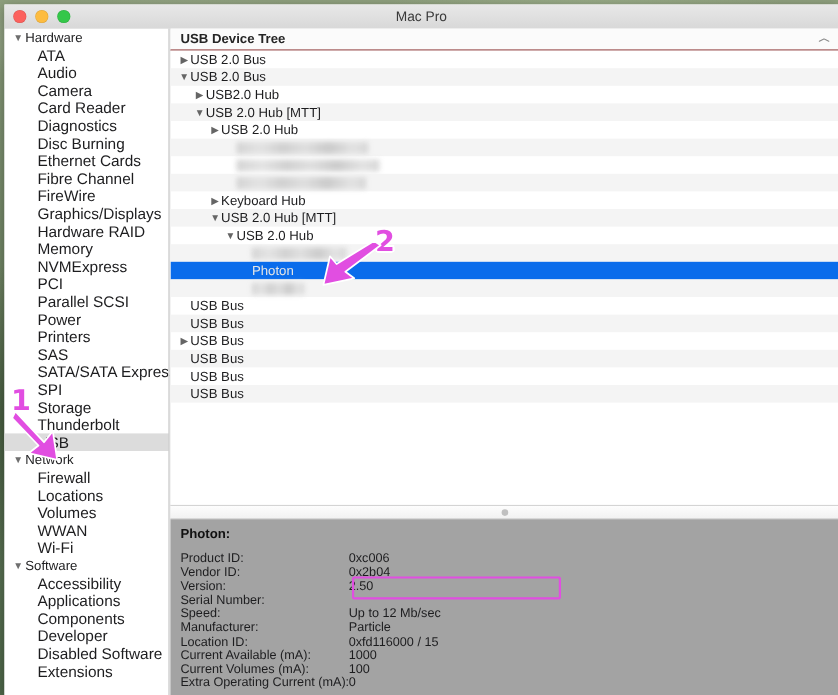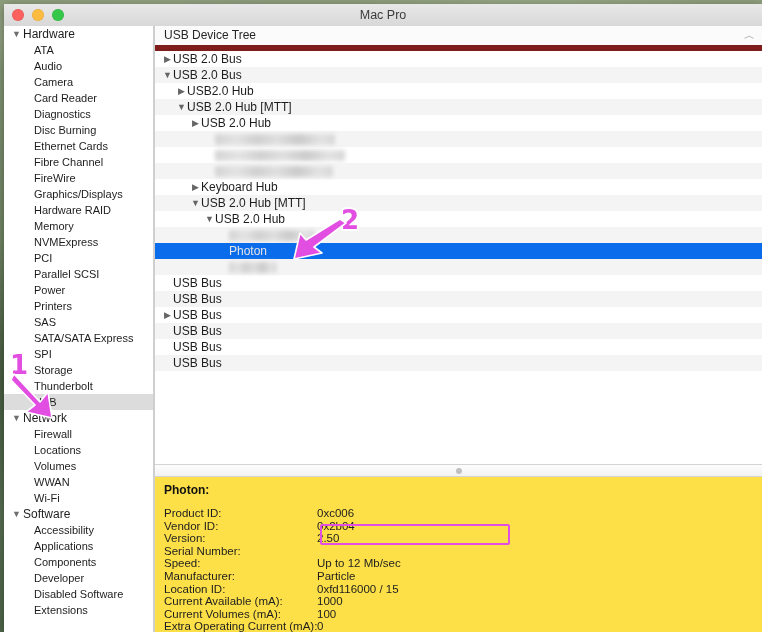--- a/index.html
+++ b/index.html
@@ -45,37 +45,37 @@
   }
   
   #content{position:absolute;top:22px;left:0;right:0;bottom:0;display:flex;}
   
   #sidebar{
     width:150px;flex:0 0 150px;background:#fff;
     border-right:1px solid #cfcfcf;
     position:relative;overflow:hidden;
   }
   .side-row{
-    height:16px;line-height:16px;font-size:11px;color:#1d1d1f;
+    height:16px;line-height:16px;font-size:14px;color:#1d1d1f;
     white-space:nowrap;position:relative;padding-left:8px;
   }
   .side-row.group{font-size:12px;color:#1d1d1f;}
   .side-row.child{padding-left:30px;}
   .side-row.selected{background:#dcdcdc;}
   .tri{
     display:inline-block;width:10px;font-size:9px;color:#6e6e6e;
     transform:translateY(-1px);margin-right:1px;
   }
   
   #right{flex:1;display:flex;flex-direction:column;min-width:0;background:#fff;}
   #tree-header{
     height:19px;line-height:19px;flex:0 0 19px;
-    background:#fbfbfb;border-bottom:6px solid #7f1d1d;
+    background:#fbfbfb;border-bottom:1px solid #7f1d1d;
     font-size:12px;color:#262626;padding-left:9px;position:relative;
-    font-weight:400;
+    font-weight:700;
   }
   #collapse-chevron{
     position:absolute;right:7px;top:3px;font-size:11px;color:#8a8a8a;line-height:13px;
   }
   #tree{
     flex:0 0 413px;overflow:hidden;position:relative;background:#fff;
   }
   .tree-row{
     height:16px;line-height:16px;font-size:12px;color:#1d1d1f;
     white-space:nowrap;position:relative;
@@ -95,21 +95,21 @@
   #splitter{
     flex:0 0 11px;position:relative;
     background:linear-gradient(180deg,#fdfdfd,#f2f2f2);
     border-top:1px solid #d4d4d4;border-bottom:1px solid #d4d4d4;
   }
   #splitter .dot{
     position:absolute;left:50%;top:50%;width:6px;height:6px;margin:-3px 0 0 -3px;
     border-radius:50%;background:#c0c0c0;
   }
   
-  #detail{flex:1;overflow:hidden;padding:6px 0 0 0;background:#fde047;position:relative;}
+  #detail{flex:1;overflow:hidden;padding:6px 0 0 0;background:#a3a3a3;position:relative;}
   #detail-title{
     font-size:12px;font-weight:bold;color:#111;padding-left:9px;margin-bottom:10px;
   }
   .drow{height:12.6px;line-height:12.6px;font-size:11.5px;color:#1d1d1f;position:relative;}
   .dlabel{position:absolute;left:9px;}
   .dvalue{position:absolute;left:162px;}
   
   .anno{position:absolute;pointer-events:none;}
   .anno-num{
     font-size:26px;font-weight:bold;color:#e14ee1;font-family:"DejaVu Sans",sans-serif;

